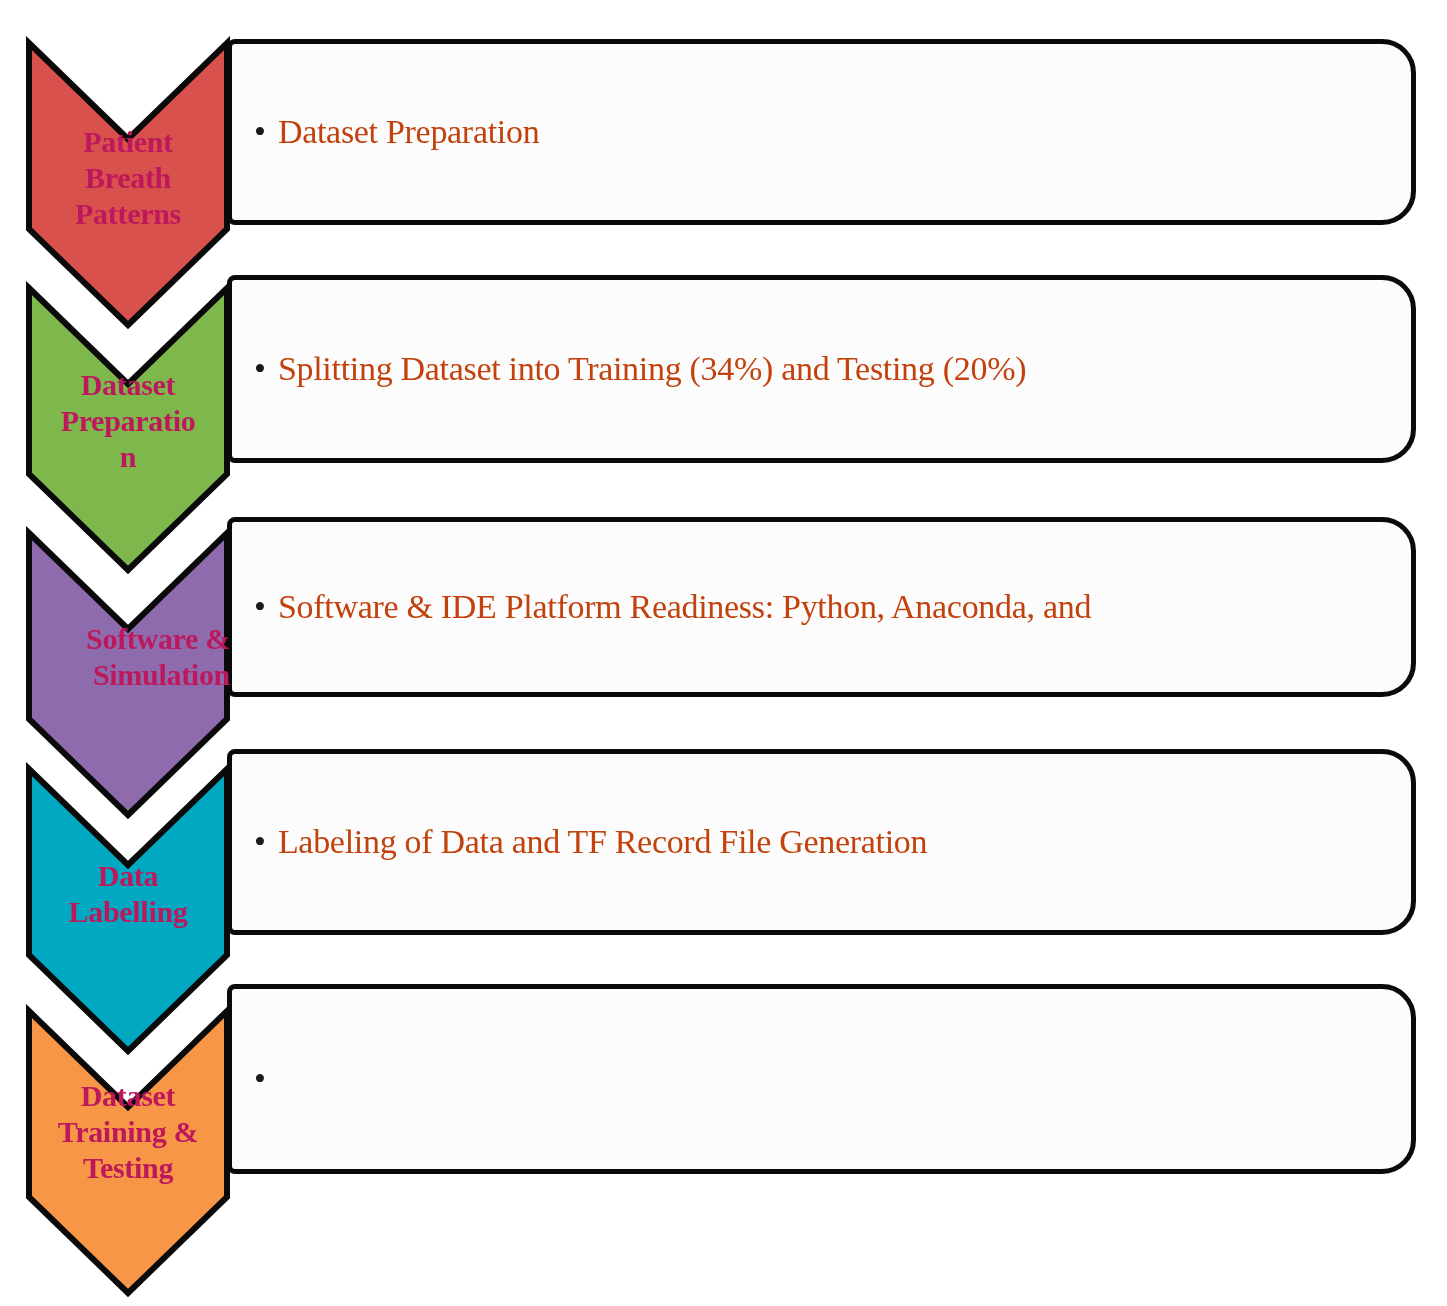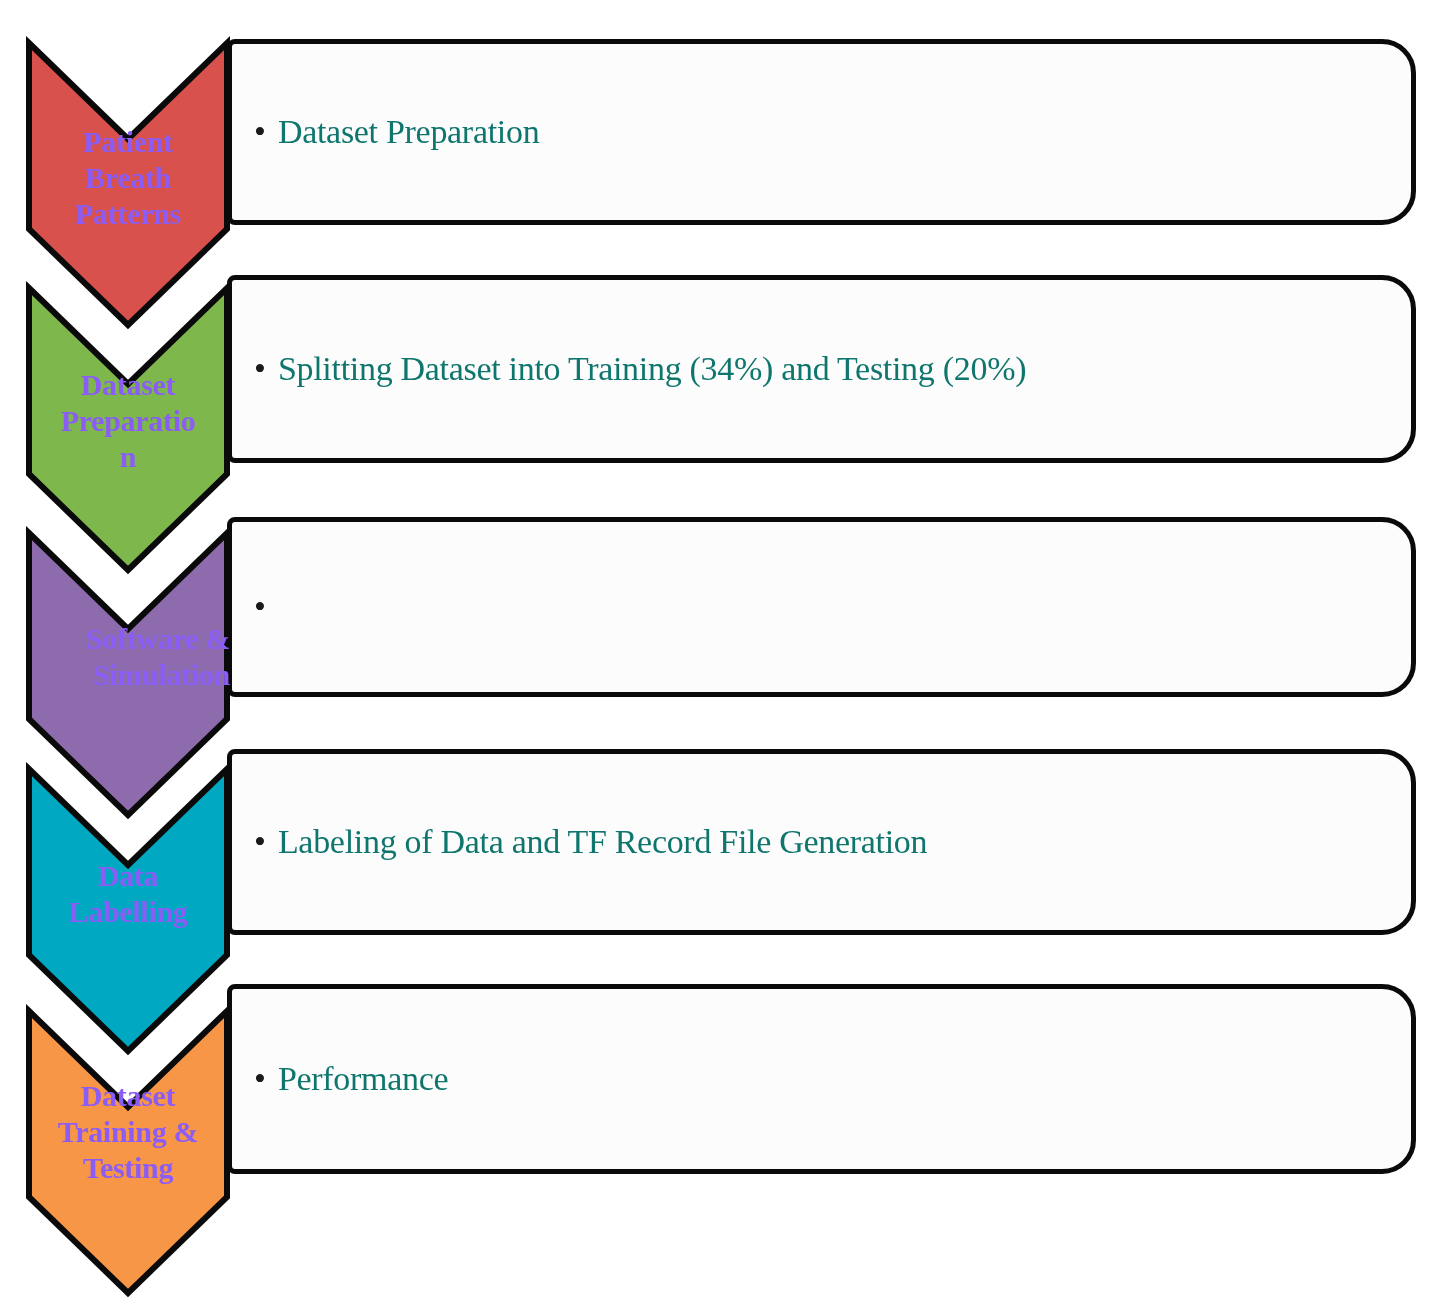--- a/index.html
+++ b/index.html
@@ -34,21 +34,21 @@
   .bullet {
     font-size: 34px;
     line-height: 46px;
     color: #1a1a1a;
     margin-right: 12px;
     flex: 0 0 auto;
   }
   .box-lines {
     font-size: 34px;
     line-height: 46px;
-    color: #0f766e;
+    color: #c2410c;
     letter-spacing: -0.3px;
   }
   .chevron-wrap {
     position: absolute;
     left: 26px;
     width: 204px;
     height: 292px;
   }
   .chevron-wrap svg {
     display: block;
@@ -58,21 +58,21 @@
   }
   .chev-label {
     position: absolute;
     left: 26px;
     width: 204px;
     transform: translateY(-50%);
     text-align: center;
     font-weight: bold;
     font-size: 30px;
     line-height: 36px;
-    color: #8b5cf6;
+    color: #be185d;
     letter-spacing: -0.3px;
   }
 </style>
 </head>
 <body>
 
 <div class="canvas">
 
   <div class="step-box" style="top:39px; height:186px;">
     <div class="bline">
@@ -89,38 +89,38 @@
       <div class="box-lines">
         <div>Splitting Dataset into Training (34%) and Testing (20%)</div>
       </div>
     </div>
   </div>
 
   <div class="step-box" style="top:517px; height:180px;">
     <div class="bline">
       <span class="bullet">•</span>
       <div class="box-lines">
+        <div>Software &amp; IDE Platform Readiness: Python, Anaconda, and</div>
       </div>
     </div>
   </div>
 
   <div class="step-box" style="top:749px; height:186px;">
     <div class="bline">
       <span class="bullet">•</span>
       <div class="box-lines">
         <div>Labeling of Data and TF Record File Generation</div>
       </div>
     </div>
   </div>
 
   <div class="step-box" style="top:984px; height:190px;">
     <div class="bline">
       <span class="bullet">•</span>
       <div class="box-lines">
-        <div>Performance</div>
       </div>
     </div>
   </div>
 
   <div class="chevron-wrap" style="top:40px;">
     <svg viewBox="0 0 204 292">
       <polygon points="3,3 102,99 201,3 201,189 102,285 3,189" stroke="#0a0a0a" stroke-width="6" stroke-linejoin="miter" fill="#D8514C"></polygon>
     </svg>
   </div>
   <div class="chev-label" style="top:178px;">

